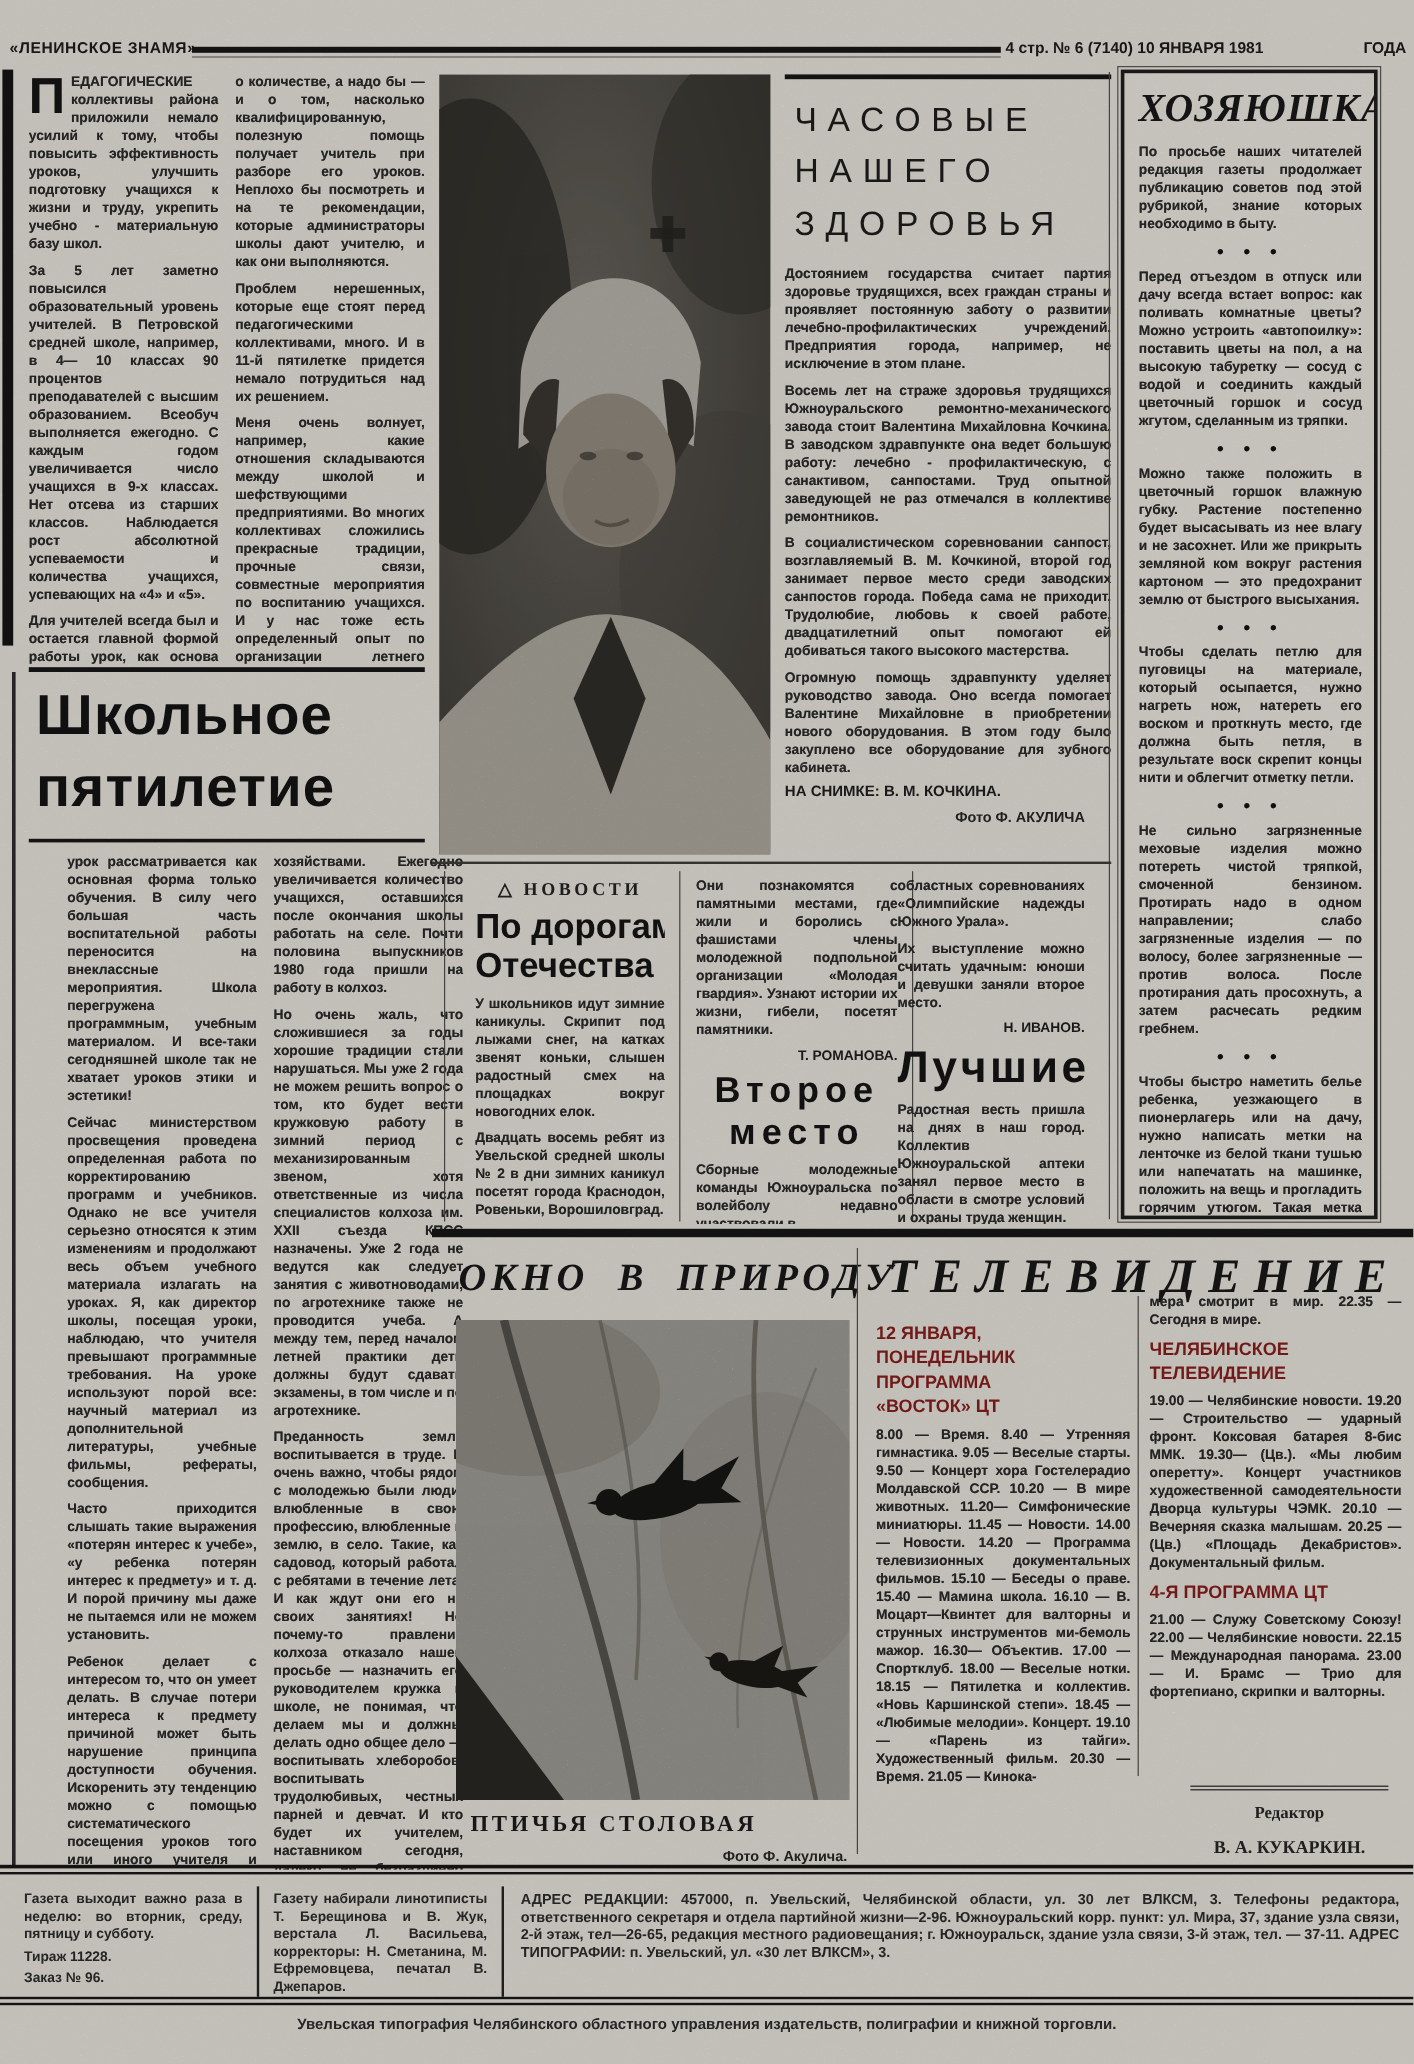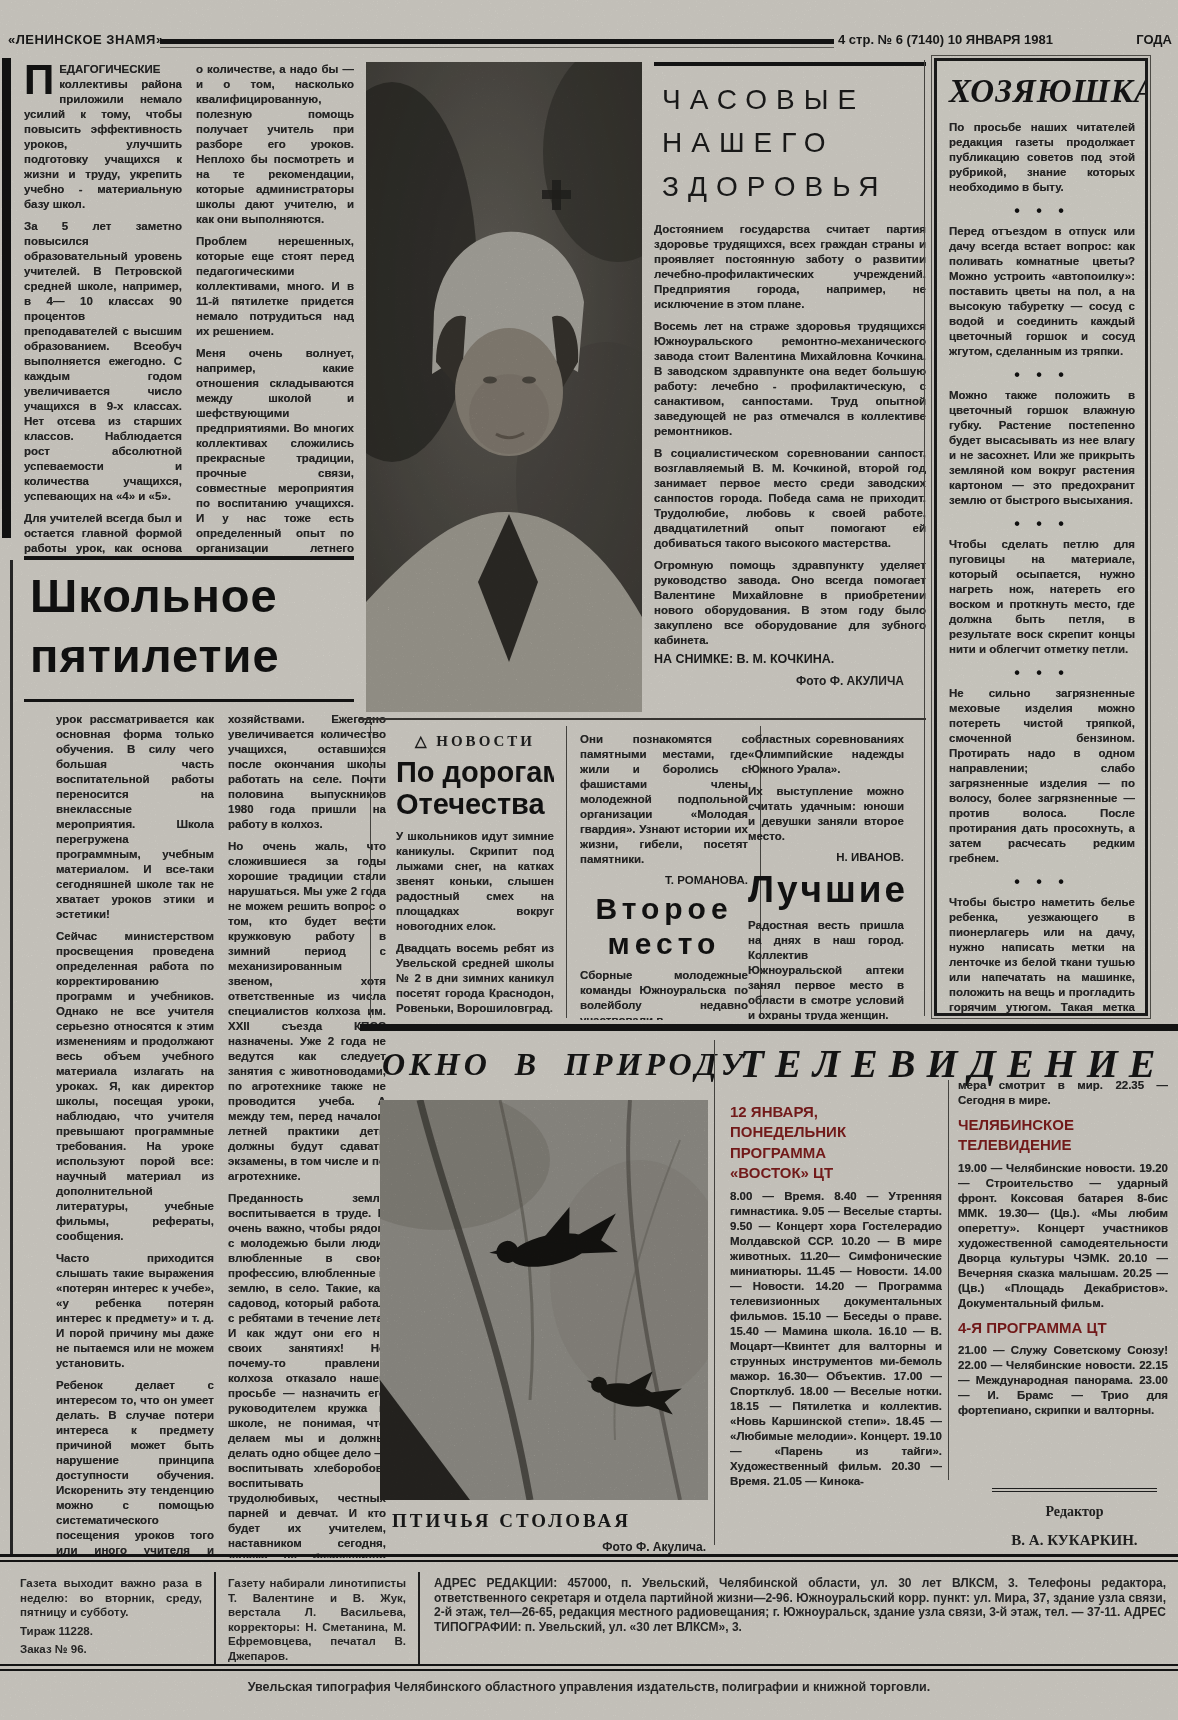--- a/index.html
+++ b/index.html
@@ -263,21 +263,21 @@
   <div class="abs rule" style="left:0;top:1554px;width:1178px;height:3px;"></div>
   <div class="abs rule" style="left:0;top:1560px;width:1178px;height:2px;"></div>
 
   <div class="abs imprint" style="left:20px;top:1576px;width:182px;">
     <p>Газета выходит важно раза в неделю: во вторник, среду, пятницу и субботу.</p>
     <p>Тираж 11228.</p>
     <p>Заказ № 96.</p>
   </div>
   <div class="abs" style="left:214px;top:1572px;width:2px;height:92px;background:#222;"></div>
   <div class="abs imprint" style="left:228px;top:1576px;width:178px;">
-    <p>Газету набирали линотиписты Т. Валентине и В. Жук, верстала Л. Васильева, корректоры: Н. Сметанина, М. Ефремовцева, печатал В. Джепаров.</p>
+    <p>Газету набирали линотиписты Т. Берещинова и В. Жук, верстала Л. Васильева, корректоры: Н. Сметанина, М. Ефремовцева, печатал В. Джепаров.</p>
   </div>
   <div class="abs" style="left:418px;top:1572px;width:2px;height:92px;background:#222;"></div>
   <div class="abs imprint" style="left:434px;top:1576px;width:732px;">
     <p style="font-size:12px;">АДРЕС РЕДАКЦИИ: 457000, п. Увельский, Челябинской области, ул. 30 лет ВЛКСМ, 3. Телефоны редактора, ответственного секретаря и отдела партийной жизни—2-96. Южноуральский корр. пункт: ул. Мира, 37, здание узла связи, 2-й этаж, тел—26-65, редакция местного радиовещания; г. Южноуральск, здание узла связи, 3-й этаж, тел. — 37-11. АДРЕС ТИПОГРАФИИ: п. Увельский, ул. «30 лет ВЛКСМ», 3.</p>
   </div>
 
   <div class="abs rule" style="left:0;top:1664px;width:1178px;height:2px;"></div>
   <div class="abs rule" style="left:0;top:1669px;width:1178px;height:2px;"></div>
   <div class="abs" style="left:0;top:1680px;width:1178px;text-align:center;font-weight:700;font-size:12.5px;color:#2a2a2a;">Увельская типография Челябинского областного управления издательств, полиграфии и книжной торговли.</div>
 

